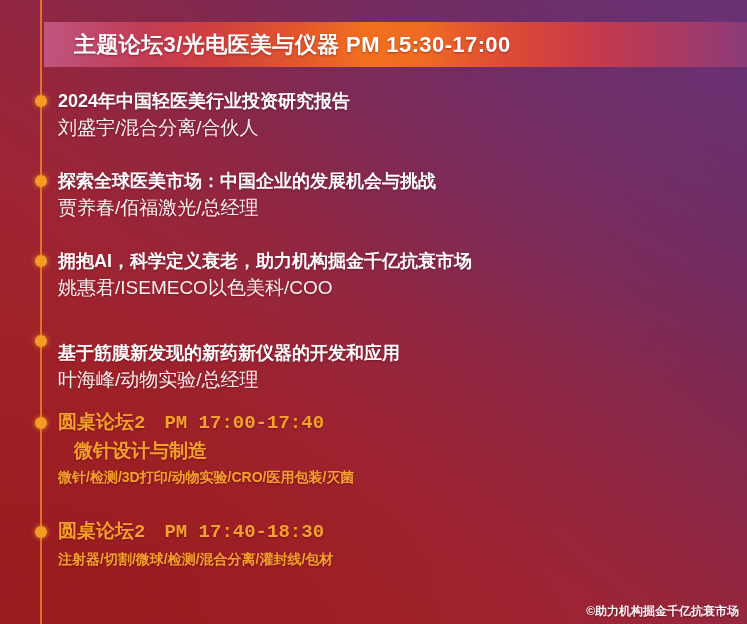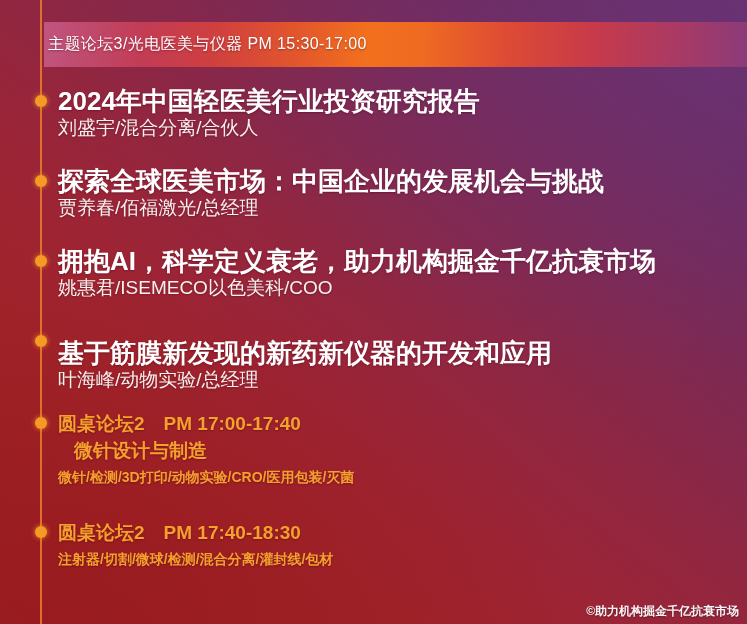--- a/index.html
+++ b/index.html
@@ -73,58 +73,59 @@
       #cf3f3f 24%,
       #e2562c 36%,
       #f2701d 46%,
       #ef6a22 54%,
       #dd4a35 66%,
       #c73a4a 78%,
       #a93a64 90%,
       #8b3b79 100%);
   }
   .headerbar-title {
-    margin-left: 4px;
+    margin-left: 30px;
     color: #ffffff;
-    font-size: 16px;
-    font-weight: normal;
+    font-size: 22px;
+    font-weight: bold;
     letter-spacing: .4px;
     white-space: nowrap;
     text-shadow: 0 1px 2px rgba(80,0,20,.45);
   }
 
   
   .block {
     position: absolute;
     left: 58px;
     right: 10px;
   }
   .talk-title {
     color: #ffffff;
-    font-size: 26px;
+    font-size: 18px;
     font-weight: bold;
     line-height: 26px;
     white-space: nowrap;
     text-shadow: 0 1px 2px rgba(70,0,20,.40);
   }
   .talk-speaker {
     color: #f7f1ef;
     font-size: 19px;
     font-weight: normal;
     line-height: 28px;
     white-space: nowrap;
     text-shadow: 0 1px 2px rgba(70,0,20,.35);
   }
   .round-head {
     color: #f5a02c;
     font-size: 19px;
     font-weight: bold;
     line-height: 27px;
     white-space: nowrap;
     text-shadow: 0 1px 2px rgba(70,0,20,.40);
+    font-family: Liberation Mono, monospace;
   }
   .round-sub {
     color: #f5a02c;
     font-size: 19px;
     font-weight: bold;
     line-height: 27px;
     white-space: nowrap;
     text-shadow: 0 1px 2px rgba(70,0,20,.40);
     margin-left: 16px;
   }

